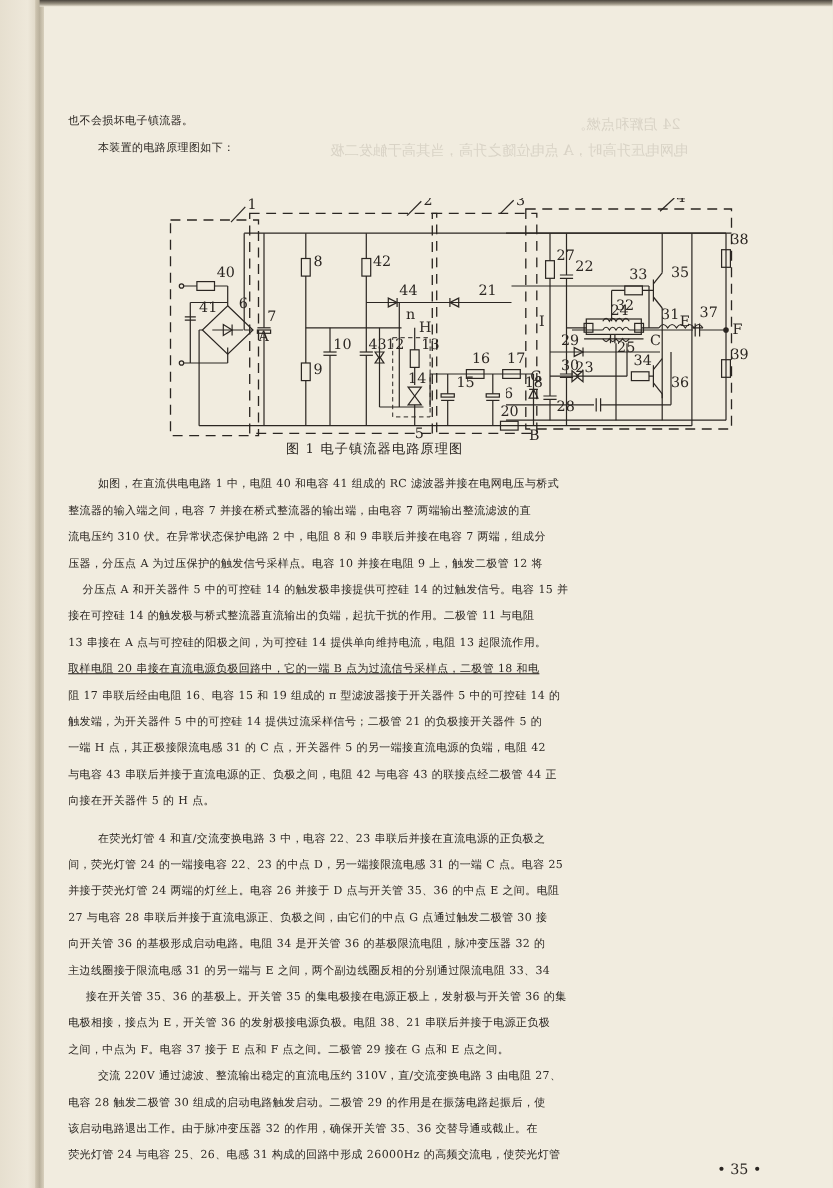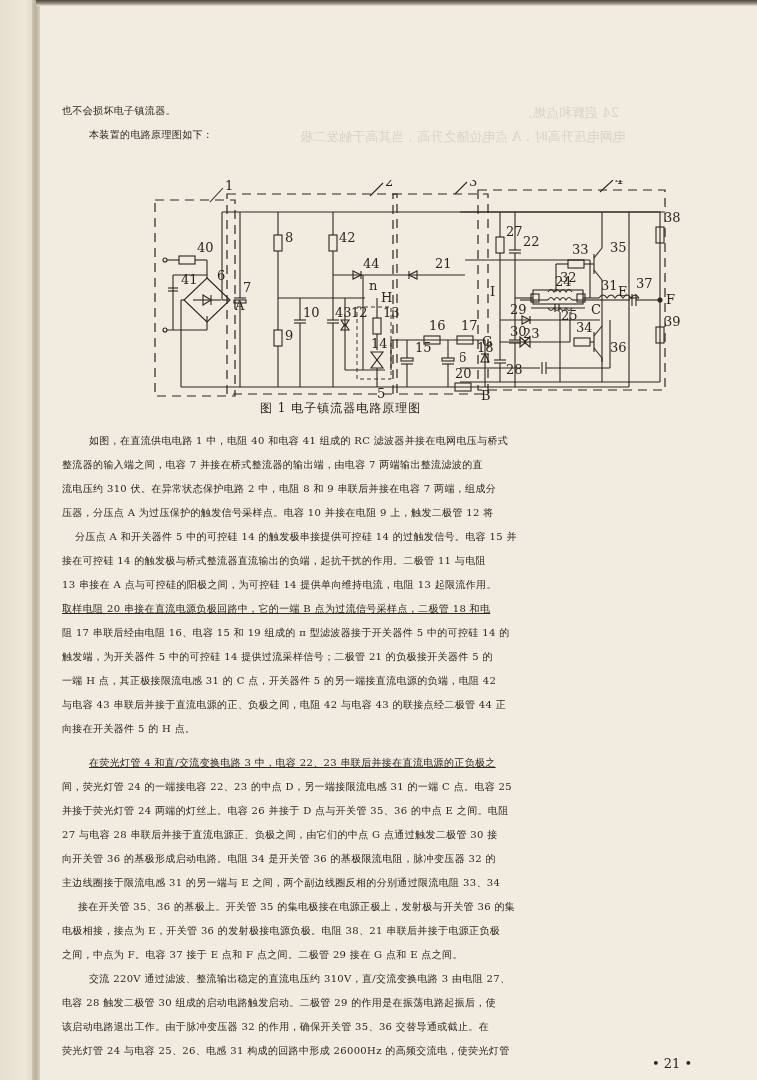--- a/index.html
+++ b/index.html
@@ -312,35 +312,35 @@
     <div class="line" style="top:572px;left:22px;">13 串接在 A 点与可控硅的阳极之间，为可控硅 14 提供单向维持电流，电阻 13 起限流作用。</div>
     <div class="line" style="top:596px;left:22px;text-decoration:underline;">取样电阻 20 串接在直流电源负极回路中，它的一端 B 点为过流信号采样点，二极管 18 和电</div>
     <div class="line" style="top:620px;left:22px;text-align:center;">阻 17 串联后经由电阻 16、电容 15 和 19 组成的 π 型滤波器接于开关器件 5 中的可控硅 14 的</div>
     <div class="line" style="top:644px;left:22px;">触发端，为开关器件 5 中的可控硅 14 提供过流采样信号；二极管 21 的负极接开关器件 5 的</div>
     <div class="line" style="top:668px;left:22px;">一端 H 点，其正极接限流电感 31 的 C 点，开关器件 5 的另一端接直流电源的负端，电阻 42</div>
     <div class="line" style="top:692px;left:22px;">与电容 43 串联后并接于直流电源的正、负极之间，电阻 42 与电容 43 的联接点经二极管 44 正</div>
     <div class="line" style="top:716px;left:22px;">向接在开关器件 5 的 H 点。</div>
   </div>
 
   <div>
-    <div class="line indent" style="top:750px;left:22px;text-decoration:underline;">在荧光灯管 4 和直/交流变换电路 3 中，电容 22、23 串联后并接在直流电源的正负极之</div>
+    <div class="line indent" style="top:750px;left:22px;">在荧光灯管 4 和直/交流变换电路 3 中，电容 22、23 串联后并接在直流电源的正负极之</div>
     <div class="line" style="top:774px;left:22px;">间，荧光灯管 24 的一端接电容 22、23 的中点 D，另一端接限流电感 31 的一端 C 点。电容 25</div>
     <div class="line" style="top:798px;left:22px;">并接于荧光灯管 24 两端的灯丝上。电容 26 并接于 D 点与开关管 35、36 的中点 E 之间。电阻</div>
     <div class="line" style="top:822px;left:22px;">27 与电容 28 串联后并接于直流电源正、负极之间，由它们的中点 G 点通过触发二极管 30 接</div>
     <div class="line" style="top:846px;left:22px;">向开关管 36 的基极形成启动电路。电阻 34 是开关管 36 的基极限流电阻，脉冲变压器 32 的</div>
     <div class="line" style="top:870px;left:22px;">主边线圈接于限流电感 31 的另一端与 E 之间，两个副边线圈反相的分别通过限流电阻 33、34</div>
     <div class="line" style="top:894px;left:38px;">接在开关管 35、36 的基极上。开关管 35 的集电极接在电源正极上，发射极与开关管 36 的集</div>
     <div class="line" style="top:918px;left:22px;">电极相接，接点为 E，开关管 36 的发射极接电源负极。电阻 38、21 串联后并接于电源正负极</div>
     <div class="line" style="top:942px;left:22px;">之间，中点为 F。电容 37 接于 E 点和 F 点之间。二极管 29 接在 G 点和 E 点之间。</div>
   </div>
 
   <div>
 
     <div class="line indent" style="top:966px;left:22px;">交流 220V 通过滤波、整流输出稳定的直流电压约 310V，直/交流变换电路 3 由电阻 27、</div>
     <div class="line" style="top:990px;left:22px;">电容 28 触发二极管 30 组成的启动电路触发启动。二极管 29 的作用是在振荡电路起振后，使</div>
     <div class="line" style="top:1014px;left:22px;">该启动电路退出工作。由于脉冲变压器 32 的作用，确保开关管 35、36 交替导通或截止。在</div>
     <div class="line" style="top:1038px;left:22px;">荧光灯管 24 与电容 25、26、电感 31 构成的回路中形成 26000Hz 的高频交流电，使荧光灯管</div>
   </div>
 
-  <div class="pagenum" style="top:1052px;left:612px;">• 21 •</div>
+  <div class="pagenum" style="top:1052px;left:612px;">• 35 •</div>
 </div>
 
 <div class="top-shadow"></div>
 
 </body></html>

